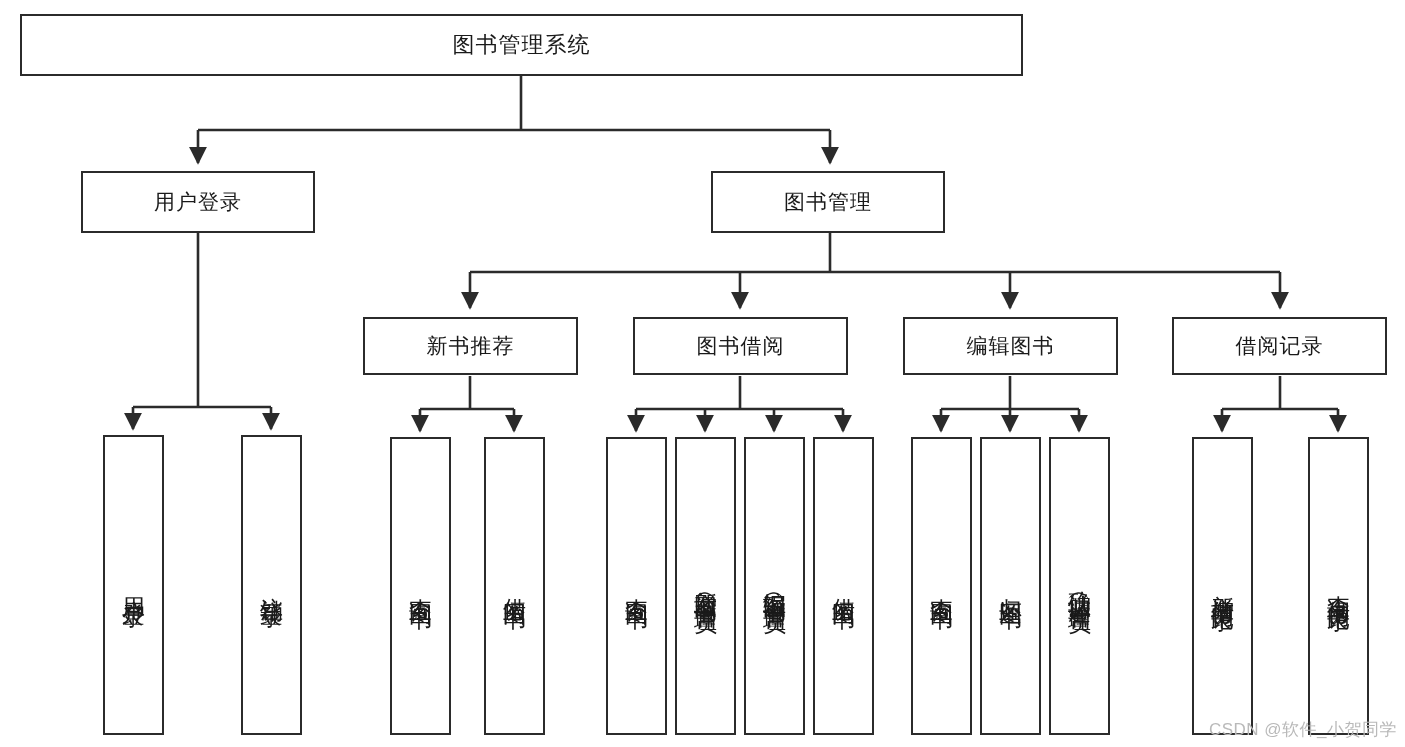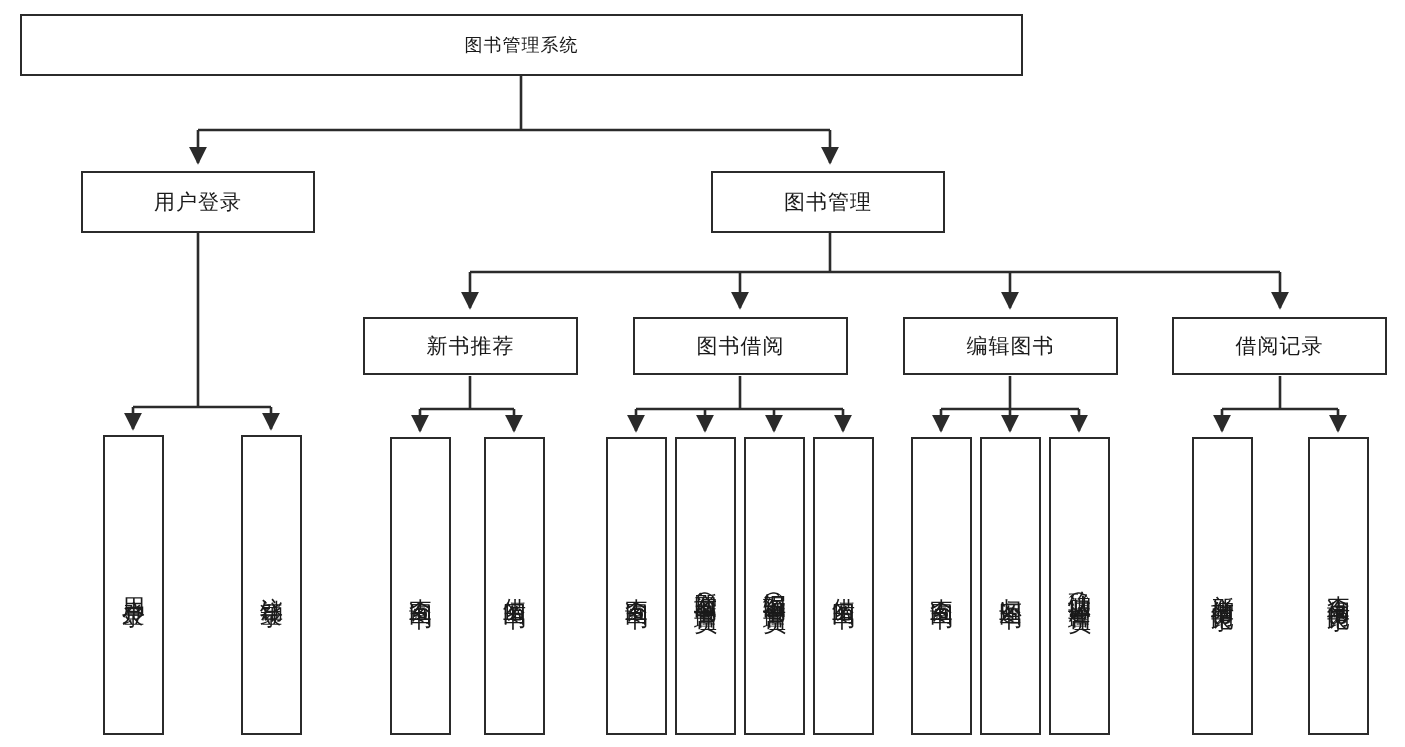--- a/index.html
+++ b/index.html
@@ -42,21 +42,21 @@
     justify-content: center;
   }
   .node.vertical .label {
     writing-mode: vertical-rl;
     text-orientation: upright;
     font-size: 23px;
     letter-spacing: 3px;
     line-height: 1;
     white-space: nowrap;
   }
-  .node.root .label { font-size: 18px; }
+  .node.root .label { font-size: 22px; }
   svg.edges {
     position: absolute;
     left: 0;
     top: 0;
     width: 1405px;
     height: 747px;
     pointer-events: none;
   }
   .watermark {
     position: absolute;
@@ -184,13 +184,14 @@
     <span class="label">确认归还（管理员）</span>
   </div>
 
   <div class="node vertical" style="left:1192px; top:437px; width:61px; height:298px;">
     <span class="label">新增借阅记录</span>
   </div>
   <div class="node vertical" style="left:1308px; top:437px; width:61px; height:298px;">
     <span class="label">查询借阅记录</span>
   </div>
 
+  <div class="watermark">CSDN @软件_小贺同学</div>
 </div>
 
 </body></html>

